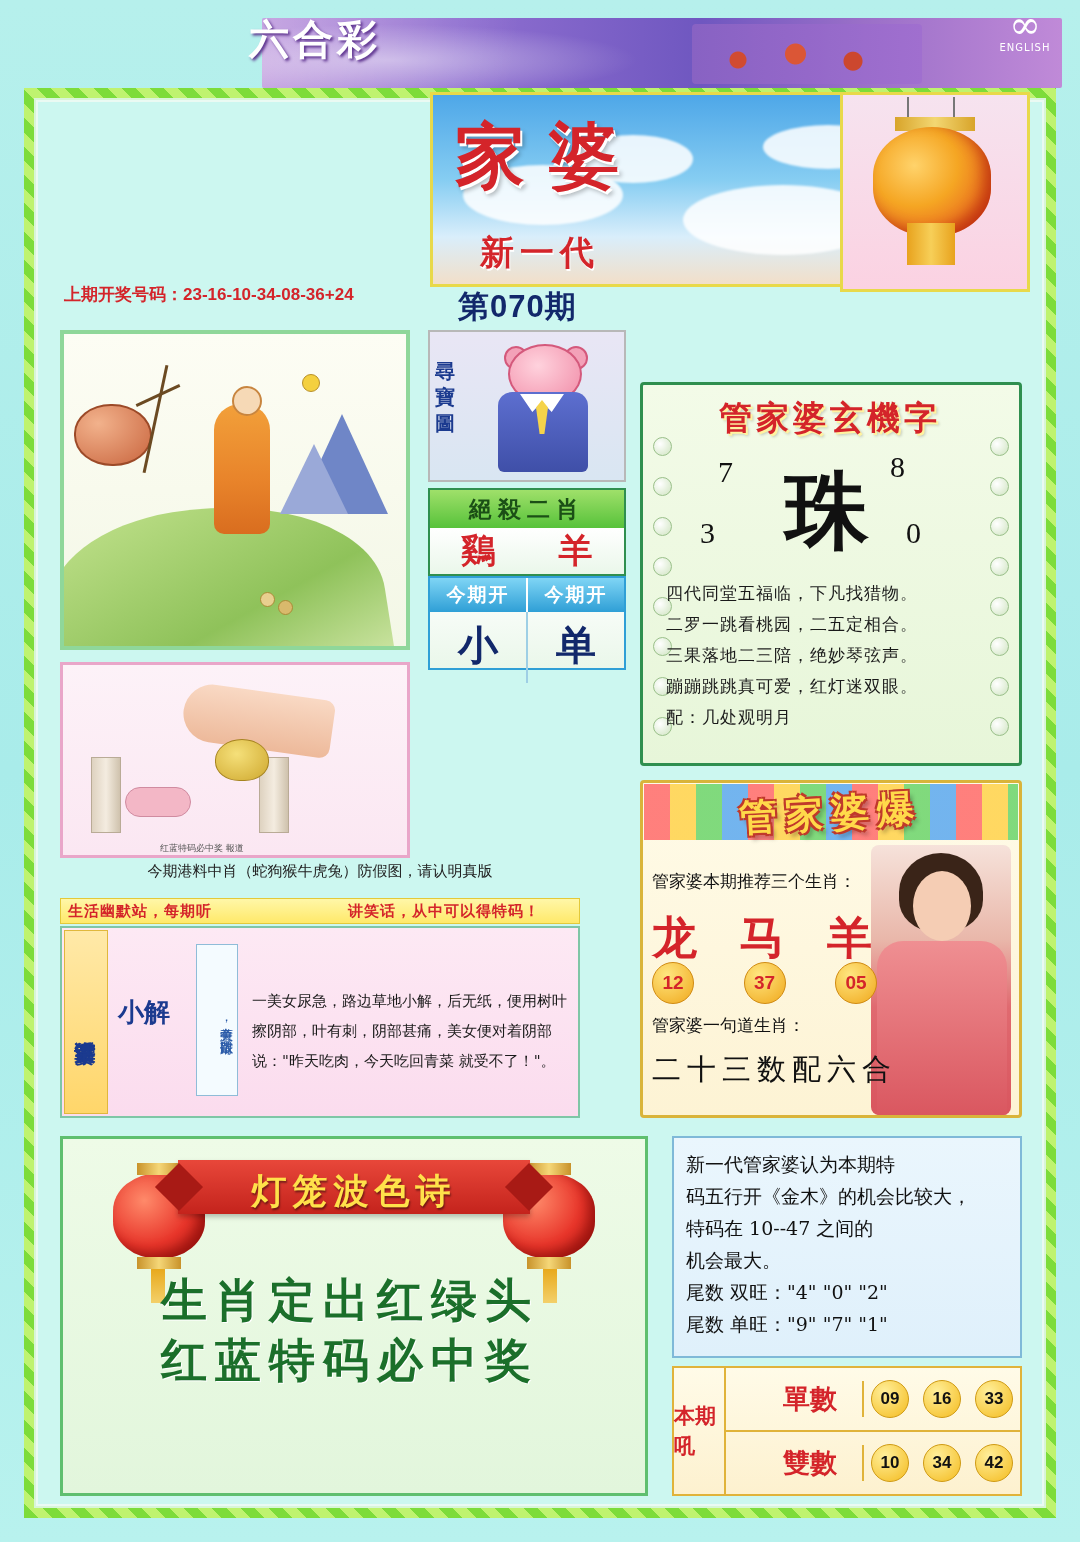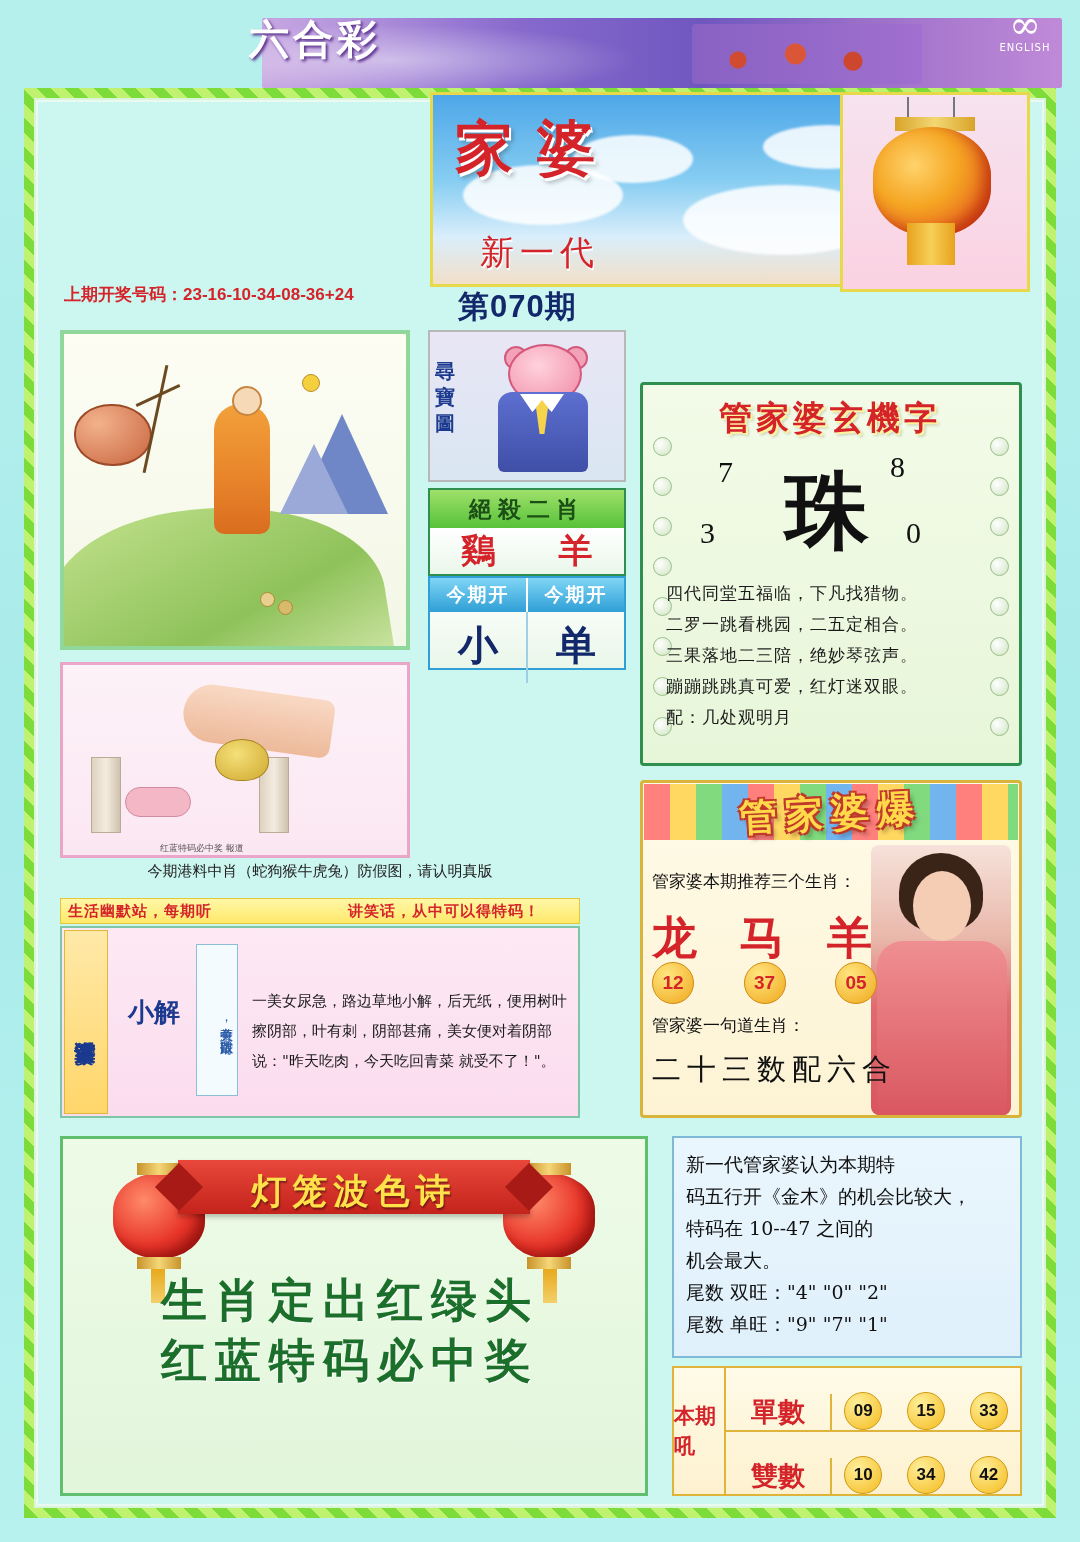--- a/index.html
+++ b/index.html
@@ -73,29 +73,29 @@
     background:
       linear-gradient(180deg,#4ea7e8 0%,#86cdf2 45%,#d9eefb 75%,#f2dfc9 100%);
     border:3px solid #e8d94a;
     box-sizing:border-box;
     overflow:hidden;
   }
   .cloud{position:absolute;border-radius:50%;background:rgba(255,255,255,.85);filter:blur(1px);}
   .hdr-title{
     position:absolute;left:455px;top:110px;width:290px;height:140px;
     font-family:"DejaVu Serif", serif;
-    font-size:58px;font-weight:bold;color:#d4242a;
+    font-size:70px;font-weight:bold;color:#d4242a;
     letter-spacing:24px;
     text-shadow:2px 3px 0 #fff, 4px 5px 4px rgba(0,0,0,.25);
     white-space:nowrap;
   }
   .hdr-sub{
     position:absolute;left:480px;top:230px;
     font-family:"DejaVu Serif", serif;
-    font-size:34px;font-weight:normal;color:#d4242a;
+    font-size:34px;font-weight:bold;color:#d4242a;
     letter-spacing:6px;
     text-shadow:1px 2px 0 #fff;
   }
   .lantern-box{
     position:absolute;left:840px;top:92px;width:190px;height:200px;
     background:linear-gradient(180deg,#f6e3ef,#fbd2e2);
     border:3px solid #e8d94a;box-sizing:border-box;
     overflow:hidden;
   }
   .lantern-big{
@@ -338,21 +338,21 @@
     writing-mode:vertical-rl;text-align:center;line-height:44px;padding-top:6px;
   }
   .small-note{
     position:absolute;left:196px;top:944px;width:42px;height:152px;
     border:1px solid #8fbcd8;background:#f4fbff;
     writing-mode:vertical-rl;font-family:"DejaVu Serif",serif;
     font-size:13px;color:#2a5aa8;line-height:22px;text-align:center;padding-top:8px;
     box-sizing:border-box;
   }
   .xiaojie{
-    position:absolute;left:118px;top:995px;width:72px;text-align:center;
+    position:absolute;left:118px;top:995px;width:72px;
     font-family:"DejaVu Serif",serif;font-size:26px;color:#1b3a8f;font-weight:bold;
     line-height:34px;
   }
   .joke-text{
     position:absolute;left:252px;top:962px;width:320px;
     font-family:"DejaVu Serif",serif;font-size:15px;color:#1a1a1a;
     line-height:30px;
     margin-top:24px;
   }
 
@@ -488,21 +488,21 @@
     background:linear-gradient(180deg,#fffbe8,#fdf1cf);
     display:flex;
   }
   .tbl-vert{
     width:50px;
     font-family:"DejaVu Serif",serif;font-size:21px;font-weight:bold;color:#d4242a;
     display:flex;flex-direction:column;align-items:center;justify-content:center;
     line-height:30px;border-right:2px solid #e0b33a;
   }
   .tbl-rows{flex:1;display:flex;flex-direction:column;}
-  .tbl-row{flex:1;display:flex;align-items:flex-end;}
+  .tbl-row{flex:1;display:flex;align-items:center;padding-left:32px;}
   .tbl-row + .tbl-row{border-top:2px solid #e0b33a;}
   .tbl-label{
     width:104px;text-align:center;
     font-family:"DejaVu Serif",serif;font-size:27px;font-weight:bold;color:#d4242a;
     border-right:2px solid #e0b33a;
   }
   .tbl-balls{flex:1;display:flex;justify-content:space-around;align-items:center;}
   .ball-y{
     width:36px;height:36px;border-radius:50%;
     background:radial-gradient(circle at 35% 30%,#ffef9a,#f4bb1e);
@@ -692,21 +692,21 @@
     <div class="rp-text">尾数 单旺："9" "7" "1"</div>
   </div>
 
   <div class="table-wrap">
     <div class="tbl-vert">本期吼</div>
     <div class="tbl-rows">
       <div class="tbl-row">
         <div class="tbl-label">單數</div>
         <div class="tbl-balls">
           <span class="ball-y">09</span>
-          <span class="ball-y">15</span>
+          <span class="ball-y">16</span>
           <span class="ball-y">33</span>
         </div>
       </div>
       <div class="tbl-row">
         <div class="tbl-label">雙數</div>
         <div class="tbl-balls">
           <span class="ball-y">10</span>
           <span class="ball-y">34</span>
           <span class="ball-y">42</span>
         </div>

